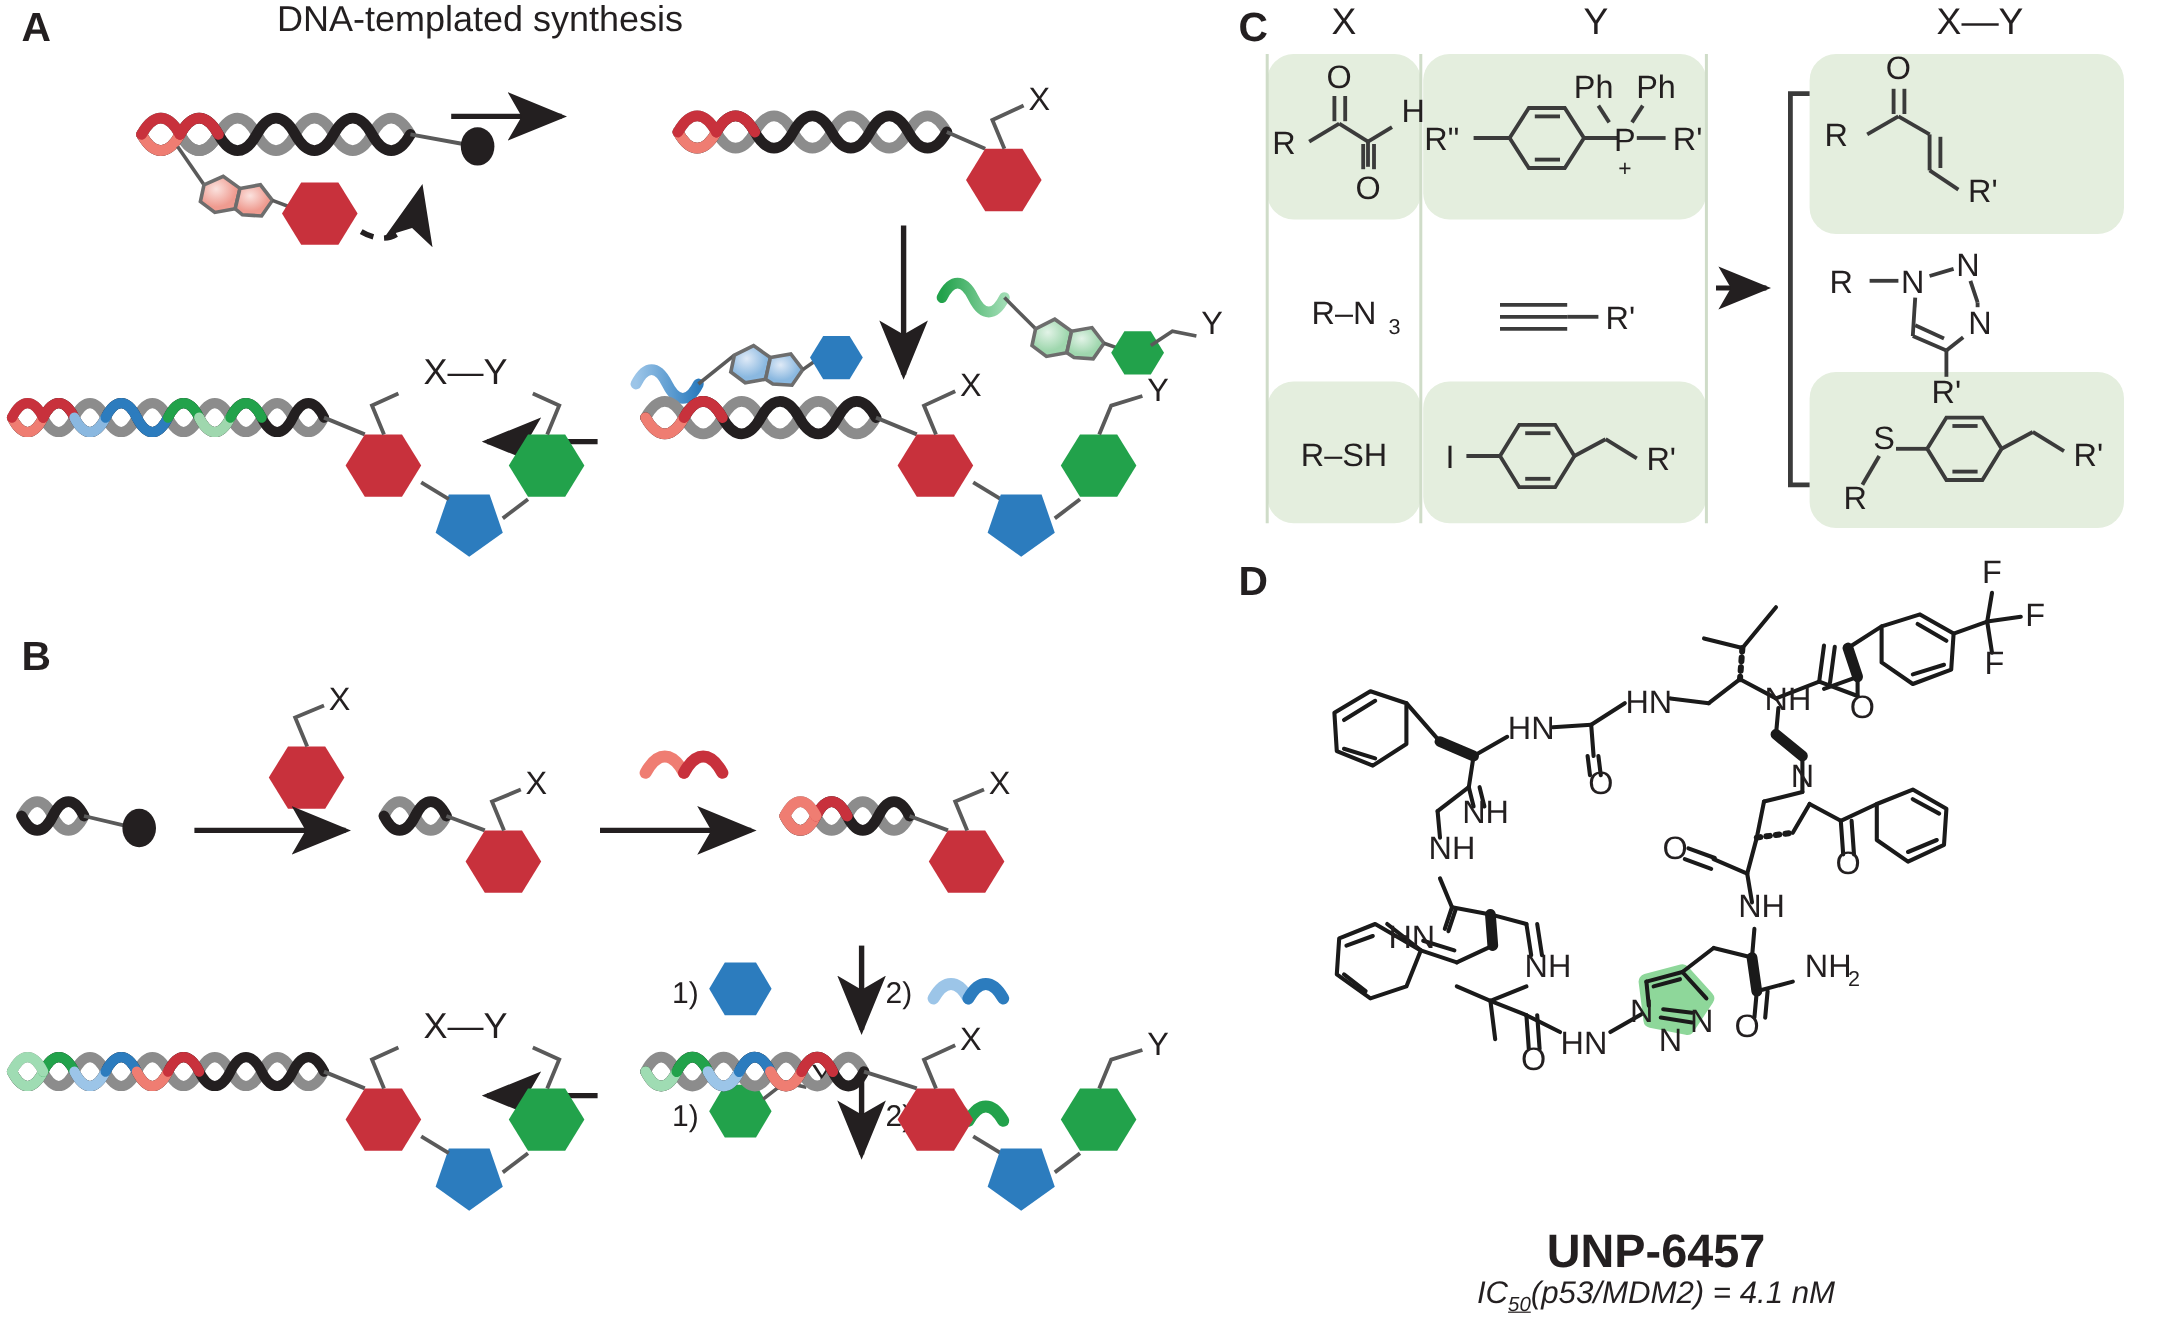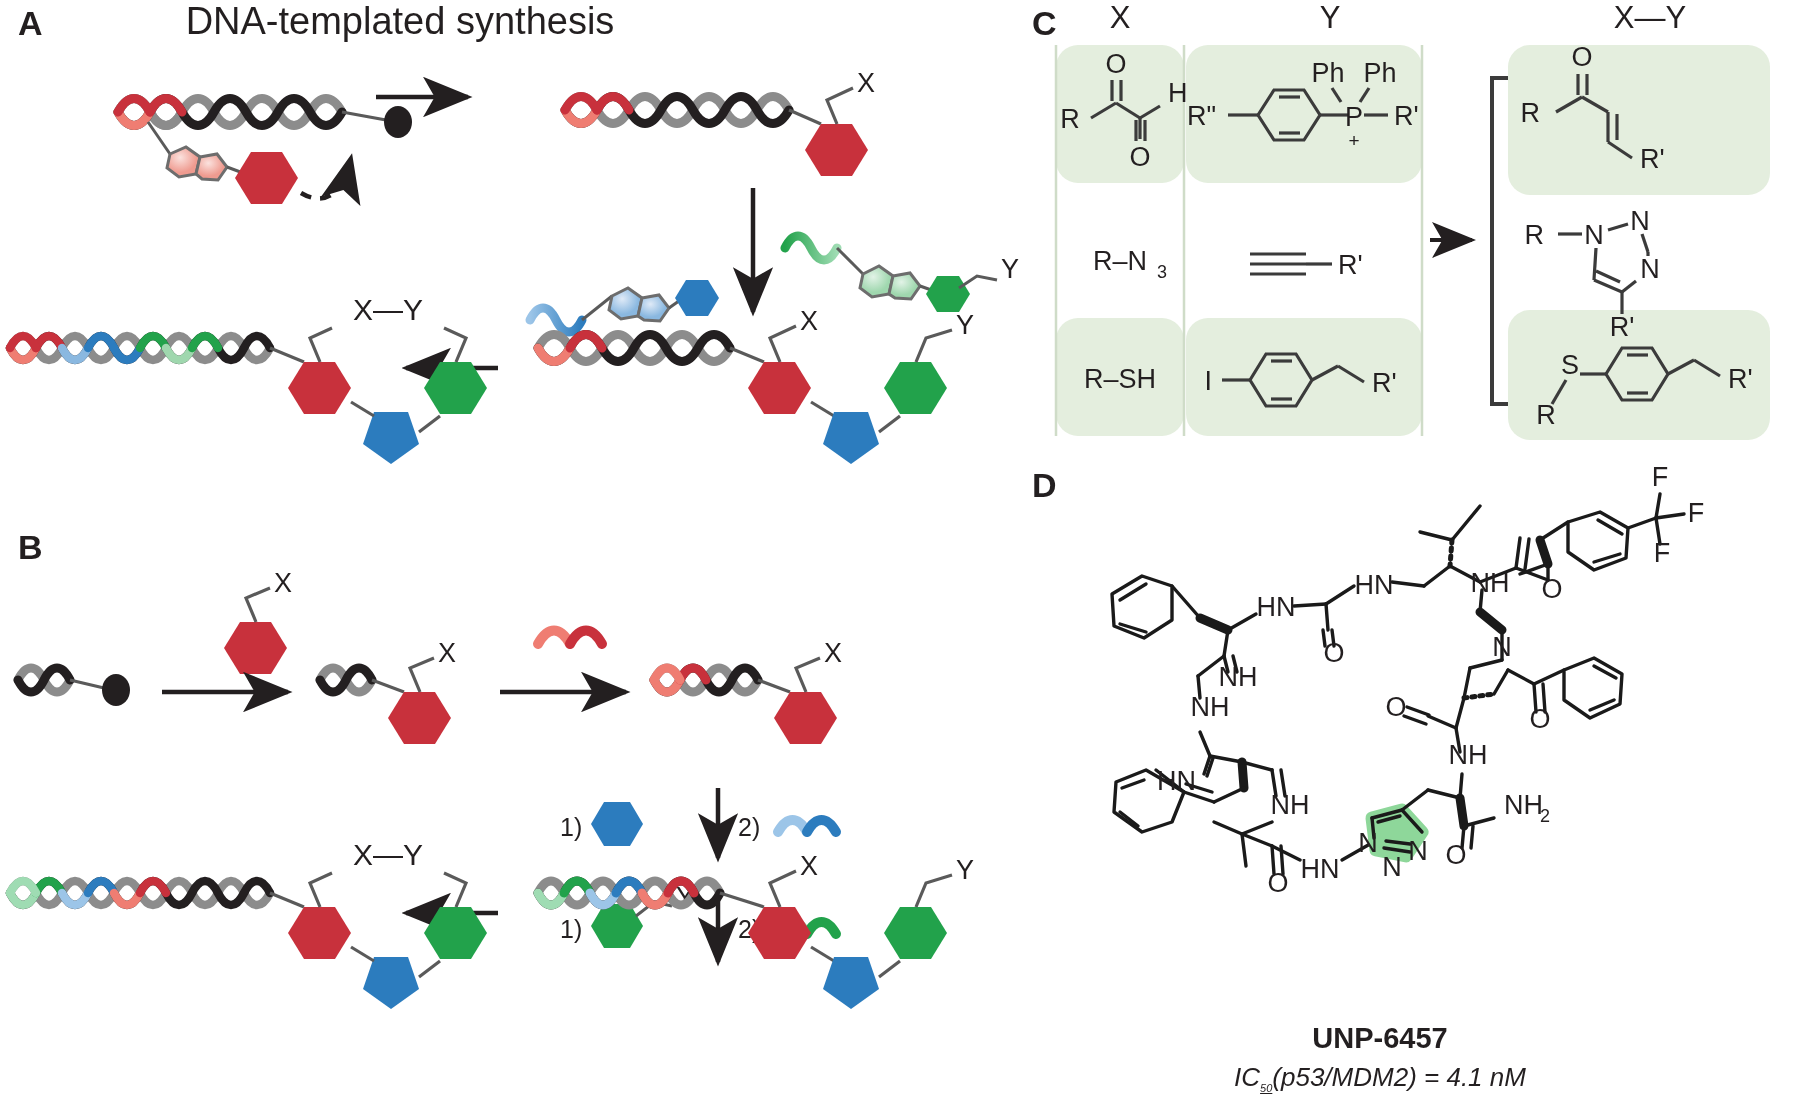--- a/index.html
+++ b/index.html
@@ -1,24 +1,24 @@
 <!DOCTYPE html>
 <html><head>
 <meta charset="utf-8">
 <style>
   html,body{margin:0;padding:0;background:#fff;}
   body{width:1800px;height:1114px;position:relative;overflow:hidden;
        font-family:"Liberation Sans", sans-serif;color:#231f20;}
   .fig{position:absolute;left:0;top:0;width:1800px;height:1114px;}
   .panel-letter{position:absolute;font-weight:bold;font-size:34px;color:#231f20;}
-  .panel-title{position:absolute;font-size:38px;color:#231f20;text-align:center;}
+  .panel-title{position:absolute;font-size:30px;color:#231f20;text-align:center;}
   .col-head{position:absolute;font-size:31px;color:#231f20;text-align:center;}
-  .cmp-name{position:absolute;font-size:29px;font-weight:bold;color:#231f20;text-align:center;}
+  .cmp-name{position:absolute;font-size:39px;font-weight:bold;color:#231f20;text-align:center;}
   .cmp-ic50{position:absolute;font-size:26px;font-style:italic;color:#231f20;text-align:center;}
-  .cmp-ic50 sub{font-size:11px;text-decoration:underline;}
+  .cmp-ic50 sub{font-size:17px;text-decoration:underline;}
   svg{position:absolute;left:0;top:0;overflow:visible;}
   text{font-family:"Liberation Sans", sans-serif;fill:#231f20;}
   .atom{font-size:27px;}
   .atom-sm{font-size:19px;}
   .step{font-size:25px;}
   .sub{font-size:18px;}
 </style>
 </head>
 <body>
 

